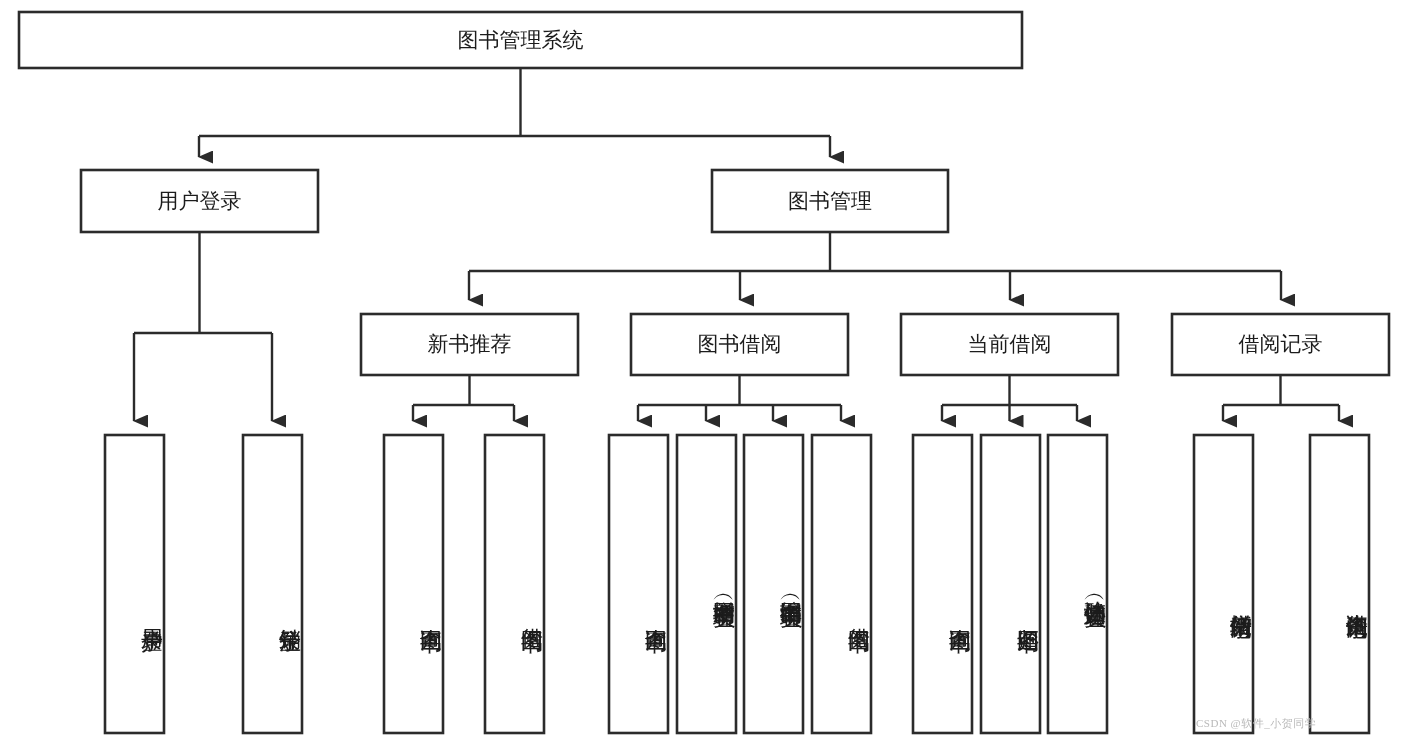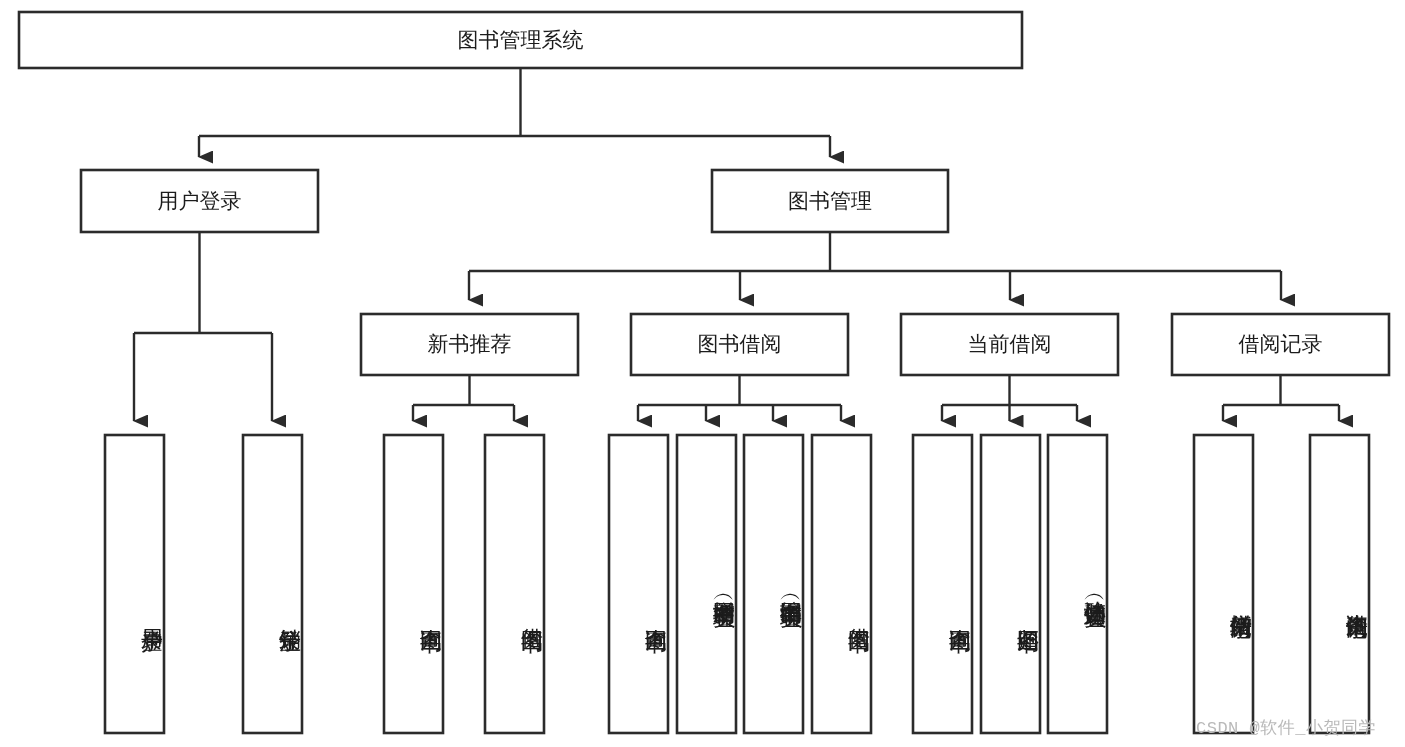--- a/index.html
+++ b/index.html
@@ -59,22 +59,22 @@
     color: #1c1c1c;
     letter-spacing: 1px;
     display: flex;
     align-items: flex-start;
     justify-content: center;
     white-space: nowrap;
     pointer-events: none;
   }
   .watermark {
     position: absolute;
-    font-family: Liberation Mono, monospace;
-    font-size: 17px;
+    font-family: Liberation Serif, serif;
+    font-size: 11px;
     color: #b9b9b9;
     white-space: nowrap;
     letter-spacing: 0.5px;
     text-align: center;
   }
 </style>
 </head>
 <body>
 
 <div id="diagram-root">

